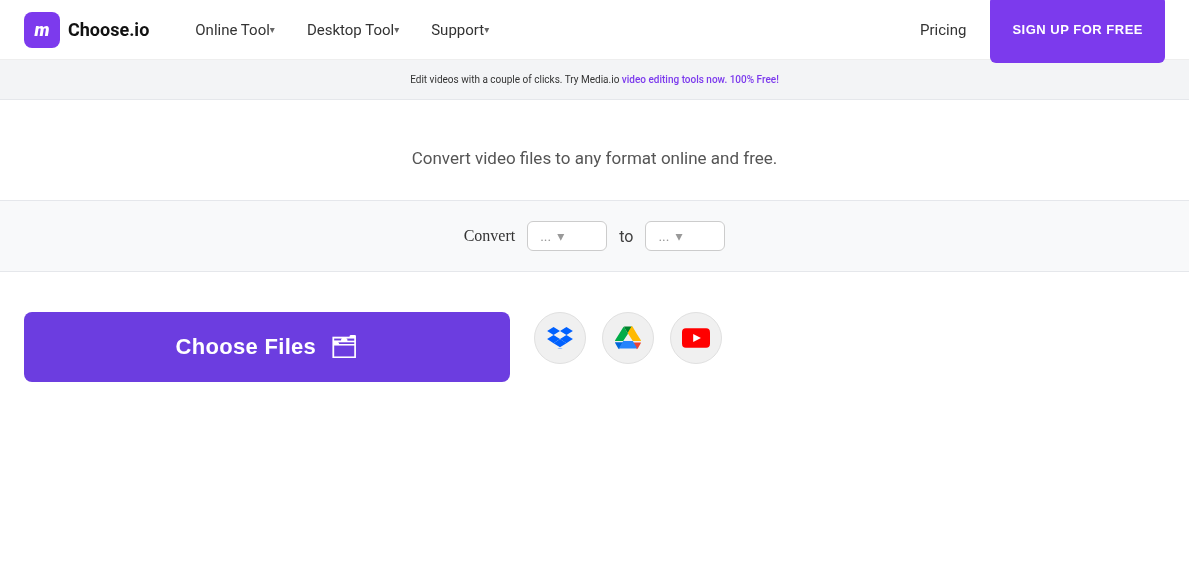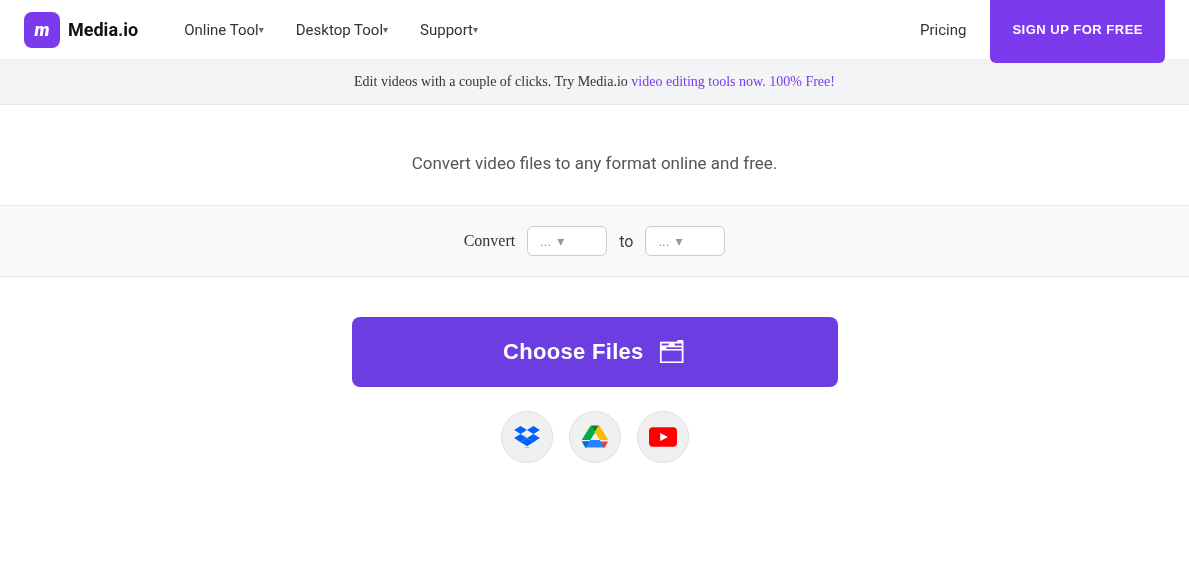--- a/index.html
+++ b/index.html
@@ -81,24 +81,23 @@
       letter-spacing: 0.5px;
       text-transform: uppercase;
       white-space: nowrap;
     }
 
     
     .banner {
       background: #f3f4f6;
       text-align: center;
       padding: 14px;
-      font-size: 14px;
+      font-size: 10px;
       color: #333;
       border-bottom: 1px solid #e5e7eb;
-      font-family: Liberation Serif, serif;
     }
     .banner-link {
       color: #7c3aed;
       cursor: pointer;
       font-weight: 500;
     }
 
     
     .hero {
       text-align: center;
@@ -148,22 +147,21 @@
     .format-select span { color: #999; }
     .to-label {
       font-size: 16px;
       color: #404040;
     }
 
     
     .upload-section {
       padding: 40px 24px 32px;
       display: flex;
-      flex-direction: column;
-      align-items: center;
+      align-items: flex-start;
       gap: 24px;
     }
     .choose-files-btn {
       background: #6c3de0;
       color: #fff;
       border: none;
       border-radius: 8px;
       padding: 22px 0;
       font-size: 22px;
       font-weight: 700;
@@ -199,21 +197,21 @@
     }
   </style>
 </head>
 <body>
 
 <nav class="navbar">
   <div class="logo-wrap">
     <div class="logo-icon">
       <span>m</span>
     </div>
-    <span class="logo-text">Media.io</span>
+    <span class="logo-text">Choose.io</span>
   </div>
 
   <div class="nav-menu">
     <div class="nav-item">
       <span>Online Tool</span>
       <span class="nav-chevron">▾</span>
     </div>
     <div class="nav-item">
       <span>Desktop Tool</span>
       <span class="nav-chevron">▾</span>

